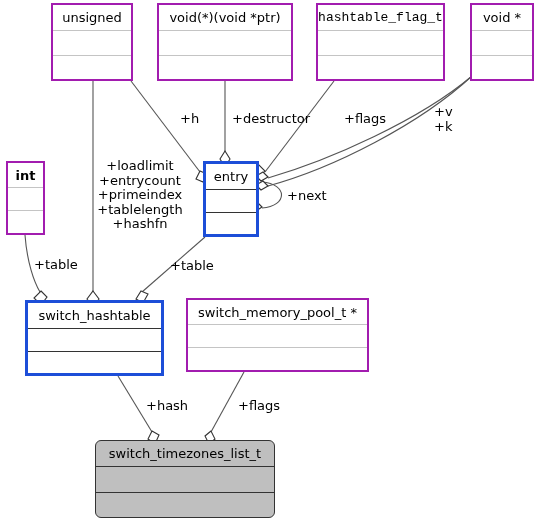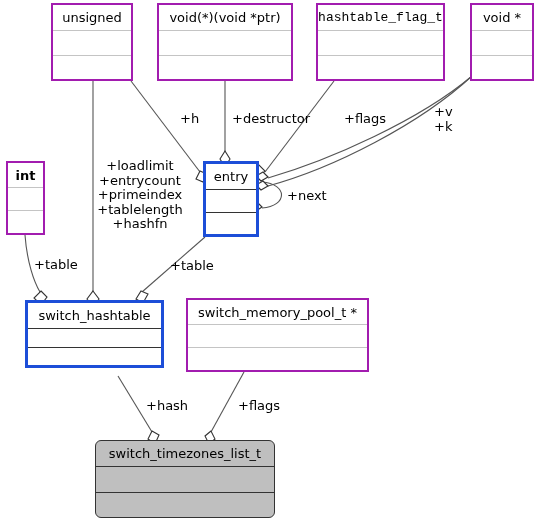--- a/index.html
+++ b/index.html
@@ -158,21 +158,21 @@
     <div class="uml-attrs"></div>
     <div class="uml-ops"></div>
   </div>
 
   <div class="uml-class dark" style="left:203px; top:161px; width:56px; height:76px;">
     <div class="uml-name" style="height:26px;">entry</div>
     <div class="uml-attrs"></div>
     <div class="uml-ops"></div>
   </div>
 
-  <div class="uml-class dark" style="left:25px; top:300px; width:139px; height:68px;">
+  <div class="uml-class dark" style="left:25px; top:300px; width:139px; height:76px;">
     <div class="uml-name" style="height:26px;">switch_hashtable</div>
     <div class="uml-attrs"></div>
     <div class="uml-ops"></div>
   </div>
 
   <div class="uml-class light" style="left:186px; top:298px; width:183px; height:74px;">
     <div class="uml-name" style="height:25px;">switch_memory_pool_t *</div>
     <div class="uml-attrs"></div>
     <div class="uml-ops"></div>
   </div>

